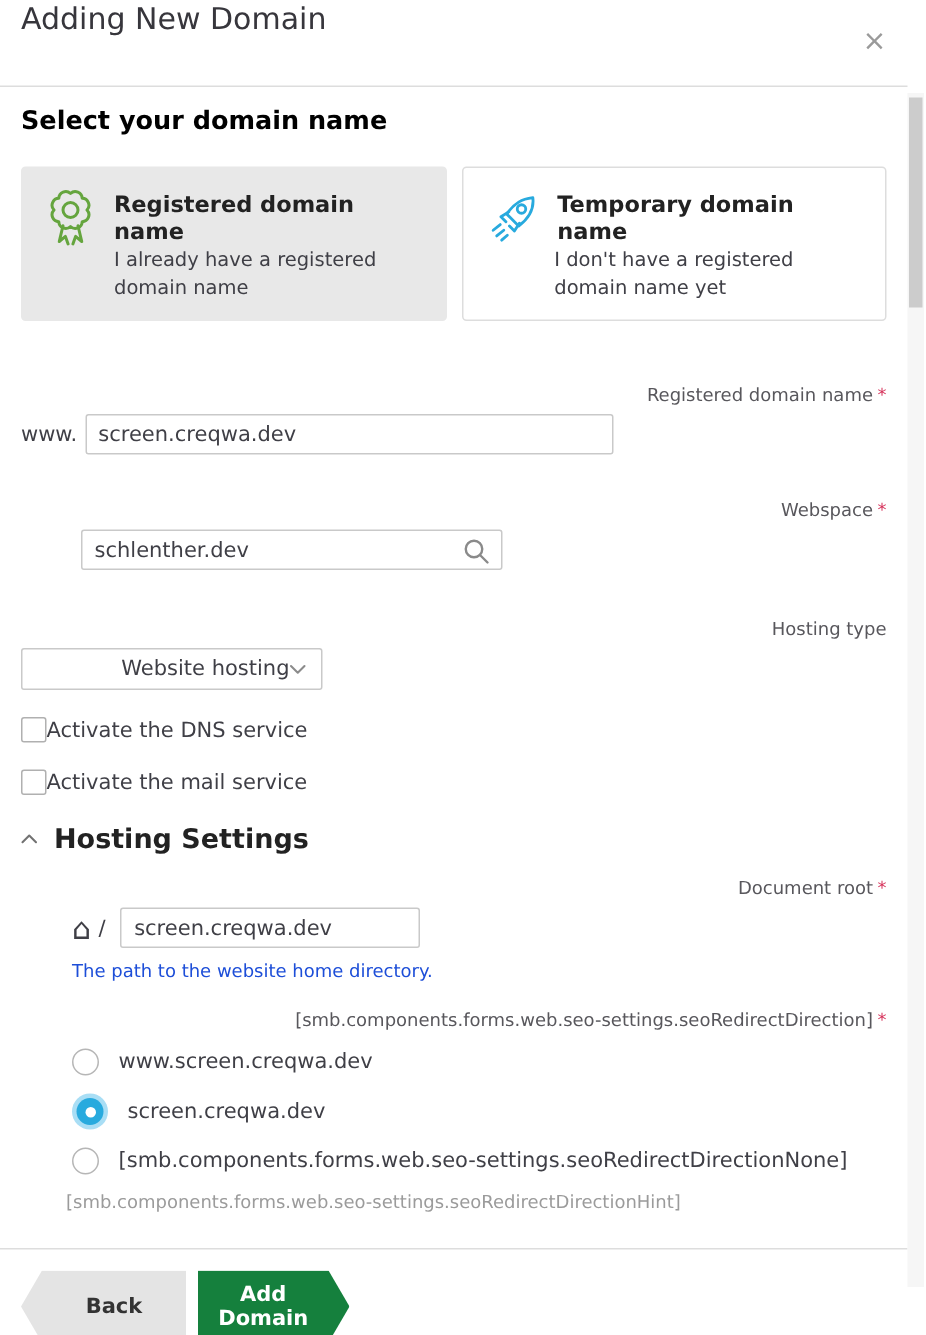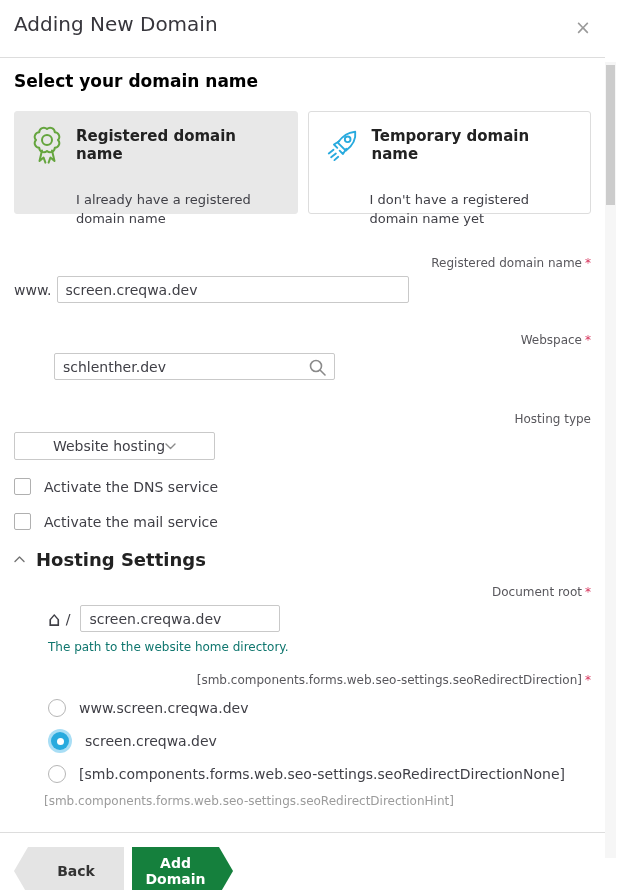--- a/index.html
+++ b/index.html
@@ -2,69 +2,69 @@
 <html><head>
 <meta charset="utf-8">
 <style>
   * { margin:0; padding:0; box-sizing:border-box; }
   html,body { width:617px; height:890px; background:#fff; overflow:hidden;
               font-family:"DejaVu Sans","Liberation Sans",sans-serif; color:#3f3f46; }
   .dialog { position:relative; width:617px; height:890px; }
   .inner { width:605px; }
 
   
-  .dlg-header { position:relative; height:58px; border-bottom:1px solid #ddd; padding:12px 14px 0; }
+  .dlg-header { position:relative; height:58px; border-bottom:1px solid #ddd; padding:0 14px 0; }
   .dlg-title { font-size:20px; font-weight:400; color:#37363c; }
   .close-btn { position:absolute; right:14px; top:18px; font-size:19px; color:#9a9a9a; cursor:pointer; line-height:1; }
 
   .content { padding:0 14px; }
   .section-heading { font-size:17px; font-weight:700; color:#000000; margin-top:13px; }
 
   
   .cards { display:flex; gap:10px; margin-top:20px; }
   .card { flex:1; height:103px; padding:13px 16px; border-radius:3px; border:1px solid #ddd; background:#fff; cursor:pointer; }
   .card.selected { background:#e8e8e8; border-color:#e8e8e8; }
   .card-head { display:flex; align-items:center; gap:13px; }
   .card-title { font-size:15px; font-weight:700; color:#222; }
-  .card-desc { font-size:13px; color:#3f3f46; margin:26px 0 0 45px; line-height:1.45; }
+  .card-desc { font-size:13px; color:#3f3f46; margin:0 0 0 45px; line-height:1.45; }
   .card-icon { flex:0 0 32px; height:40px; display:flex; align-items:center; }
 
   
   .field-label { font-size:12px; color:#58575c; margin-bottom:6px;text-align:right; }
   .req { color:#d6335b; margin-left:3px; }
   .grp-reg { margin-top:42px; }
   .row { display:flex; align-items:center; }
   .prefix { font-size:14px; margin-right:5px; }
   input.text { height:27px; border:1px solid #c9c9c9; border-radius:2px; padding:0 8px;
                font-family:inherit; font-size:14px; color:#3f3f46; background:#fff; }
   .reg-input { width:352px; }
 
   .grp-webspace { margin-top:30px; }
   .search-wrap { position:relative; width:321px;padding-left:40px; }
   .ws-input { width:100%; height:29px; padding-right:32px; }
   .search-icon { position:absolute; right:8px; top:5px; cursor:pointer; }
 
   .grp-hosting { margin-top:32px; }
   .select { width:201px; height:28px; border:1px solid #c9c9c9; border-radius:2px; background:#fff;
-            display:flex; align-items:center; justify-content:center; padding:0 10px; cursor:pointer; }
+            display:flex; align-items:center; justify-content:flex-end; padding:0 10px; cursor:pointer; }
   .select-value { font-size:14px; color:#3f3f46; }
 
-  .chk-row { display:flex; align-items:center; gap:13px; margin-top:18px; cursor:pointer; }
+  .chk-row { display:flex; align-items:center; margin-top:18px; cursor:pointer; }
   .chk-box { width:17px; height:17px; border:1px solid #b0b0b0; border-radius:2px; background:#fff; }
   .chk-label { font-size:14px; }
 
   
   .hs-header { display:flex; align-items:center; gap:11px; margin-top:19px; cursor:pointer; }
   .hs-title { font-size:18px; font-weight:700; color:#222; }
   .hs-body { margin-left:34px; }
   .grp-docroot { margin-top:15px; }
   .doc-row { display:flex; align-items:center; gap:5px; }
   .home-glyph { font-size:20px; color:#3f3f46; line-height:1; }
   .doc-input { width:200px; }
-  .hint { font-size:12px; color:#0f766e; margin-top:8px; }
+  .hint { font-size:12px; color:#1d4ed8; margin-top:8px; }
 
   .grp-seo { margin-top:19px; }
   .radio-row { display:flex; align-items:center; gap:13px; margin-top:9px; height:24px; cursor:pointer; }
   .radio { width:18px; height:18px; border-radius:50%; border:1px solid #b6b6b6; background:#fff; flex:0 0 18px; }
   .radio.selected { border:none; background:#28aade; box-shadow:0 0 0 3px #a9def5; position:relative; margin:0 3px; }
   .radio.selected::after { content:""; position:absolute; left:5.5px; top:5.5px; width:7px; height:7px;
                            border-radius:50%; background:#fff; }
   .radio-label { font-size:14px; }
   .seo-hint { font-size:12px; color:#9b9b9b; margin:8px 0 0 -4px; }
 

